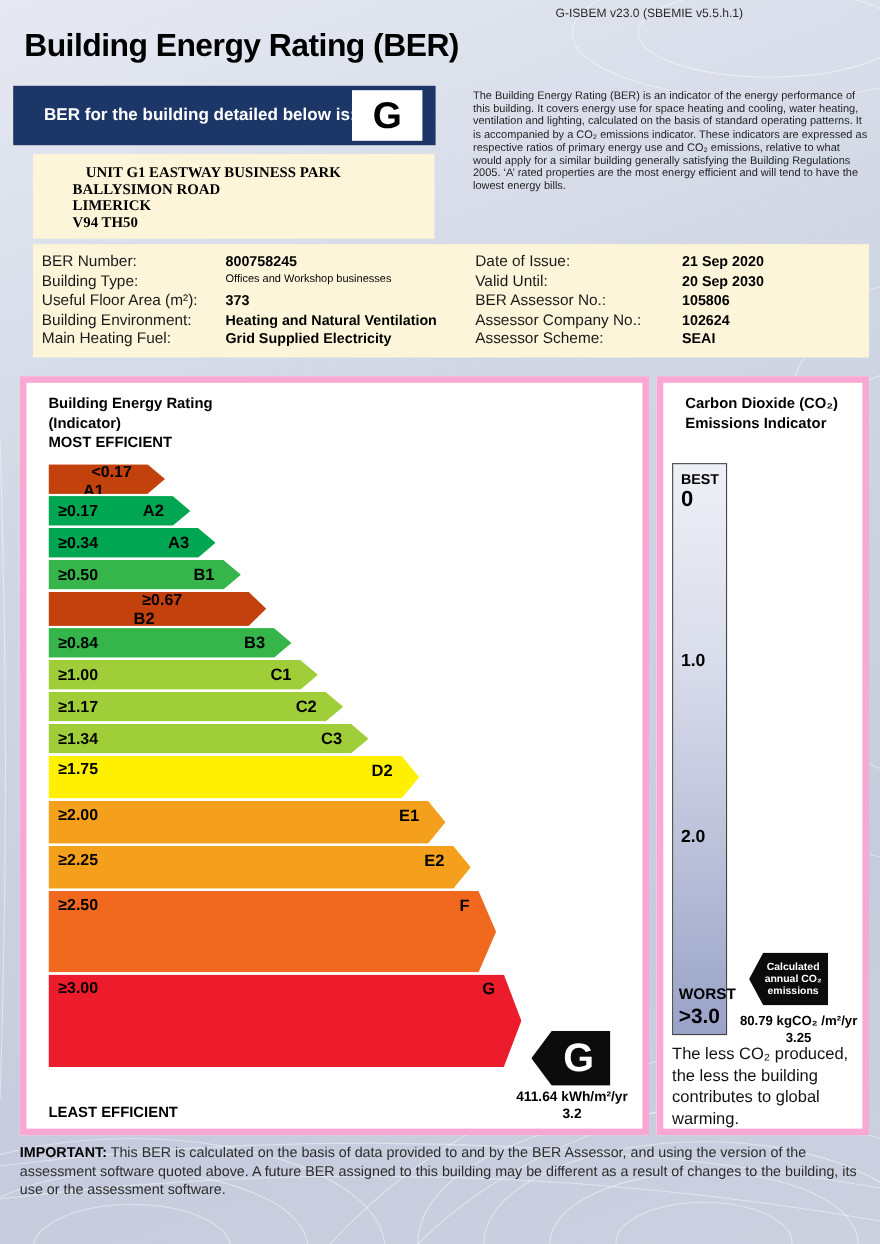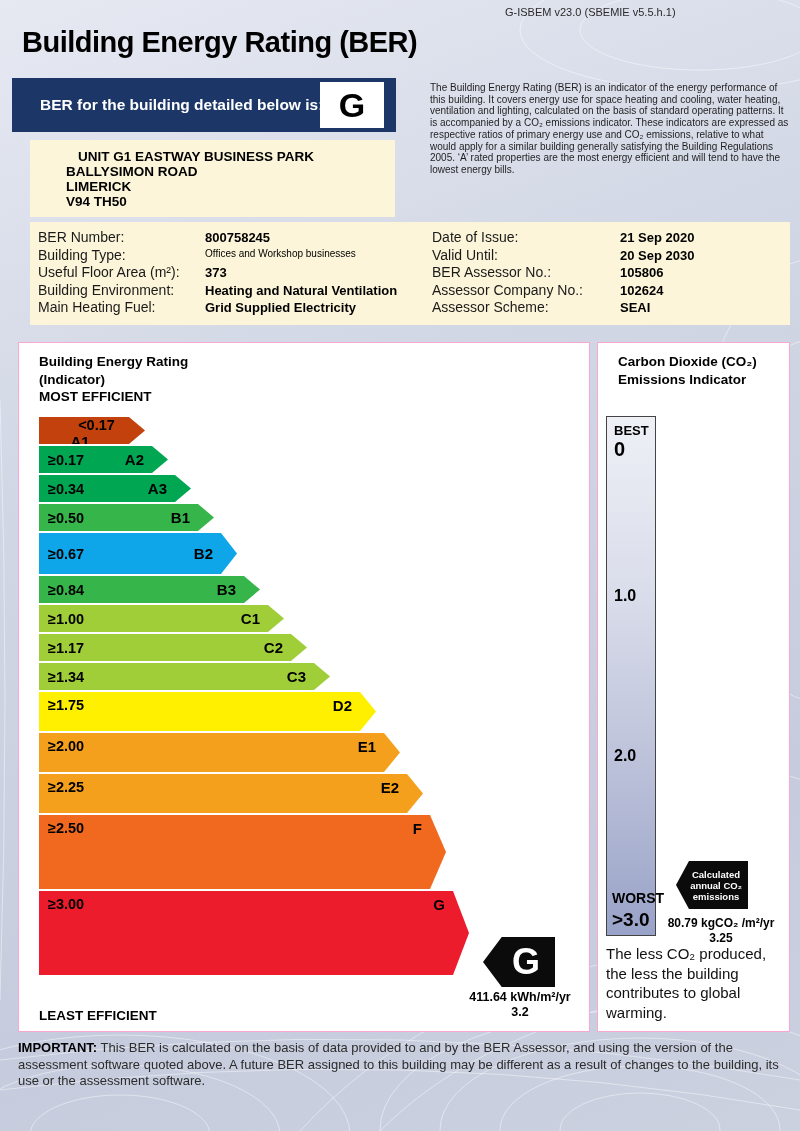--- a/index.html
+++ b/index.html
@@ -10,33 +10,33 @@
     position:relative;color:#000;
   }
   .page{position:absolute;inset:0;}
   .texture{position:absolute;inset:0;pointer-events:none;}
   .version{position:absolute;left:505px;top:6px;font-size:11px;color:#2a2a2a;}
   .title{position:absolute;left:22px;top:26px;font-size:29px;font-weight:bold;letter-spacing:-0.5px;margin:0;text-align:center;}
   .banner{position:absolute;left:12px;top:78px;width:384px;height:54px;background:#1c3667;display:flex;align-items:center;}
   .banner-label{color:#fff;font-weight:bold;font-size:15.5px;padding-left:28px;}
   .rating-box{position:absolute;left:320px;top:82px;width:64px;height:46px;background:#fff;display:flex;align-items:center;justify-content:center;font-size:34px;font-weight:bold;color:#000;}
   .description{position:absolute;left:430px;top:82px;width:360px;font-size:10px;line-height:11.7px;color:#1f1f1f;}
-  .address-box{position:absolute;left:30px;top:140px;width:365px;height:77px;background:#fcf5d9;box-sizing:border-box;padding:9px 0 0 36px;font-weight:bold;font-size:13.5px;line-height:15px;}
+  .address-box{position:absolute;left:30px;top:140px;width:365px;height:77px;background:#fcf5d9;box-sizing:border-box;padding:9px 0 0 36px;font-weight:bold;font-size:13.5px;line-height:15px;font-family:Liberation Serif, serif;}
   .addr-line.first{margin-left:12px;}
   .details-band{position:absolute;left:30px;top:222px;width:760px;height:103px;background:#fcf5d9;box-sizing:border-box;padding-top:6px;}
   .details-col{position:absolute;top:7px;}
   .details-col.left{left:8px;width:370px;}
   .details-col.right{left:402px;width:350px;}
   .detail-row{display:flex;align-items:flex-start;min-height:17.5px;}
   .detail-label{font-size:14px;color:#1a1a1a;flex:0 0 auto;}
   .details-col.left .detail-label{width:167px;}
   .details-col.right .detail-label{width:188px;}
   .detail-value{font-size:13px;font-weight:bold;padding-top:1px;}
   .detail-value.small{font-size:10px;font-weight:normal;width:172px;word-break:break-all;line-height:11px;}
-  .panel{position:absolute;background:#fff;border:1px solid #f9a8d4;box-sizing:border-box;}
+  .panel{position:absolute;background:#fff;border:6px solid #f9a8d4;box-sizing:border-box;}
   .ber-panel{left:18px;top:342px;width:572px;height:690px;}
   .co2-panel{left:597px;top:342px;width:193px;height:690px;}
   .panel-title{position:absolute;left:20px;top:10px;font-size:13.5px;font-weight:bold;line-height:18px;}
   .most-label{position:absolute;left:20px;top:46px;font-size:13.5px;font-weight:bold;}
   .least-label{position:absolute;left:20px;bottom:8px;font-size:13.5px;font-weight:bold;}
   .bands{position:absolute;left:20px;top:74px;display:flex;flex-direction:column;gap:2px;}
   .band{display:flex;justify-content:space-between;align-items:center;box-sizing:border-box;
         clip-path:polygon(0 0,calc(100% - 16px) 0,100% 50%,calc(100% - 16px) 100%,0 100%);}
   .band.tall{align-items:flex-start;padding-top:5px;}
   .band-threshold{font-weight:bold;font-size:14.5px;padding-left:9px;}
@@ -170,21 +170,21 @@
           <span class="band-grade">A2</span>
         </div>
         <div class="band" style="width: 152px; height: 27px; background: rgb(0, 166, 81);">
           <span class="band-threshold">≥0.34</span>
           <span class="band-grade">A3</span>
         </div>
         <div class="band" style="width: 175px; height: 27px; background: rgb(53, 181, 74);">
           <span class="band-threshold">≥0.50</span>
           <span class="band-grade">B1</span>
         </div>
-        <div class="band" style="width: 198px; height: 41px; background: #0ea5e9;">
+        <div class="band" style="width: 198px; height: 31px; background: #c2410c; flex-direction: column;">
           <span class="band-threshold">≥0.67</span>
           <span class="band-grade">B2</span>
         </div>
         <div class="band" style="width: 221px; height: 27px; background: rgb(53, 181, 74);">
           <span class="band-threshold">≥0.84</span>
           <span class="band-grade">B3</span>
         </div>
         <div class="band" style="width: 245px; height: 27px; background: rgb(160, 206, 56);">
           <span class="band-threshold">≥1.00</span>
           <span class="band-grade">C1</span>

